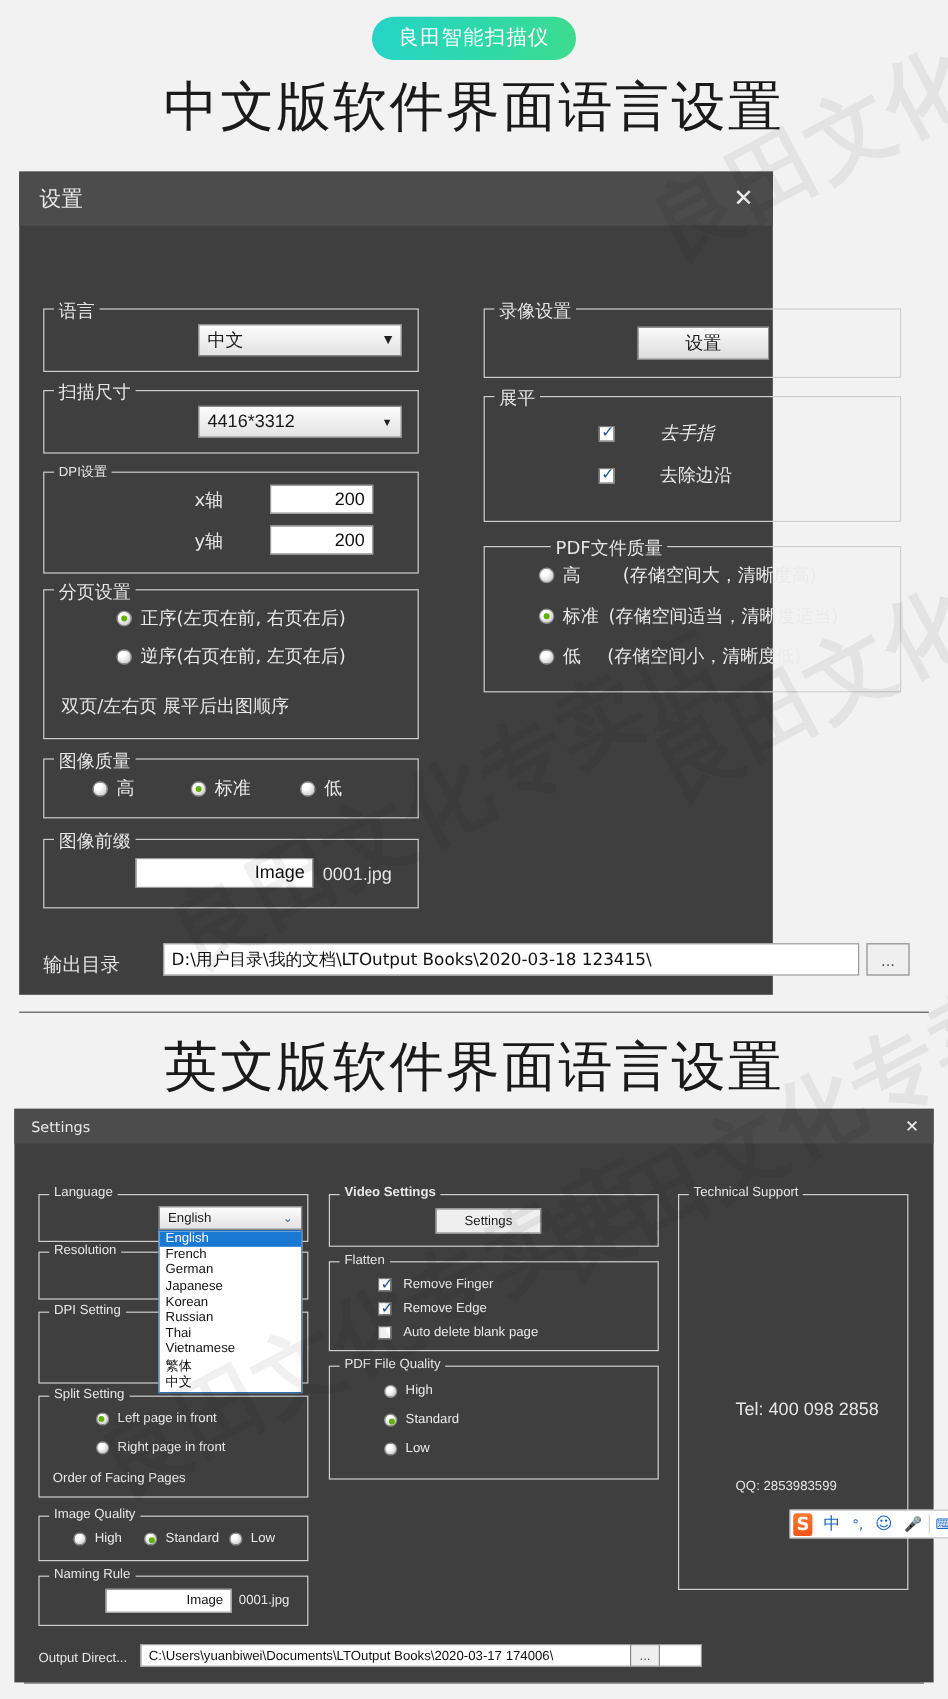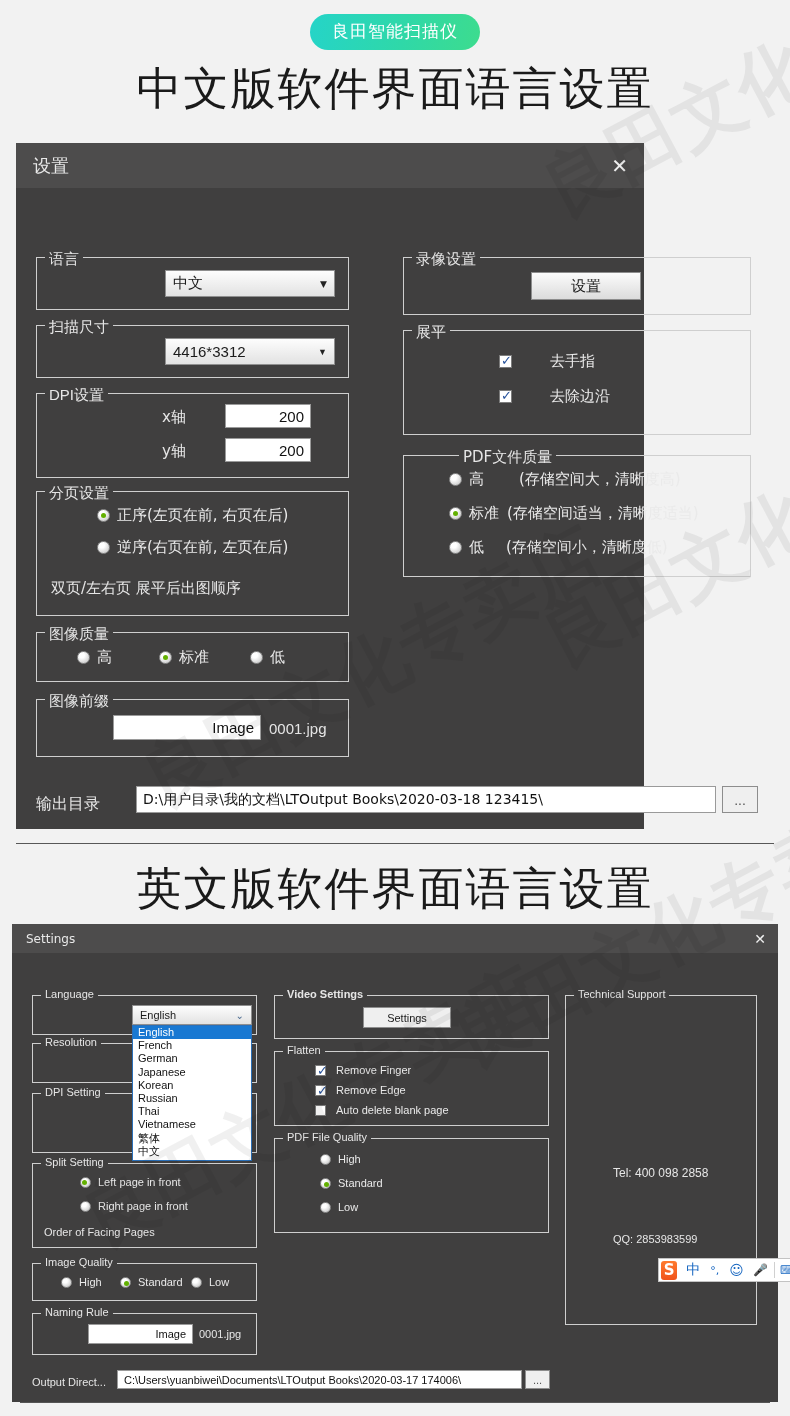--- a/index.html
+++ b/index.html
@@ -171,21 +171,21 @@
 
       <div class="grp" style="left:20px; top:137px; width:313px; height:53px;">
         <span class="grp-label zhfont" style="font-size:15px;">扫描尺寸</span>
         <div class="combo" style="left:128px; top:12px; width:170px; height:27px; font-size:15px;">
           <span class="cb-val">4416*3312</span>
           <span class="cb-arrow">▼</span>
         </div>
       </div>
 
       <div class="grp" style="left:20px; top:205px; width:313px; height:85px;">
-        <span class="grp-label" style="font-size:15px;">DPI设置</span>
+        <span class="grp-label" style="font-size:11px;">DPI设置</span>
         <span class="lbl zhfont" style="left:125px; top:14px; font-size:15px;">x轴</span>
         <div class="txtbox" style="left:188px; top:10px; width:86px; height:24px; font-size:15px;">
           <span>200</span>
         </div>
         <span class="lbl zhfont" style="left:125px; top:48px; font-size:15px;">y轴</span>
         <div class="txtbox" style="left:188px; top:44px; width:86px; height:24px; font-size:15px;">
           <span>200</span>
         </div>
       </div>
 
@@ -230,21 +230,21 @@
         <span class="grp-label zhfont" style="font-size:15px;">录像设置</span>
         <div class="btn zhfont" style="left:127px; top:14px; width:110px; height:28px; font-size:15px;">
           <span>设置</span>
         </div>
       </div>
 
       <div class="grp" style="left:387px; top:142px; width:348px; height:105px;">
         <span class="grp-label zhfont" style="font-size:15px;">展平</span>
         <div class="chk-row" style="left:95px; top:21px; font-size:15px;">
           <span class="ck on"></span>
-          <span class="cl zhfont" style="margin-left:28px;">去手指</span>
+          <span class="cl zhfont" style="margin-left:28px;font-style:italic;">去手指</span>
         </div>
         <div class="chk-row" style="left:95px; top:56px; font-size:15px;">
           <span class="ck on"></span>
           <span class="cl zhfont" style="margin-left:28px;">去除边沿</span>
         </div>
       </div>
 
       <div class="grp" style="left:387px; top:267px; width:348px; height:122px;">
         <span class="grp-label zhfont" style="font-size:15px;margin-left:47px;">PDF文件质量</span>
         <div class="radio-row" style="left:45px; top:14px; font-size:15px;">
@@ -386,26 +386,26 @@
           <span class="rl">Standard</span>
         </div>
         <div class="radio-row" style="left:45px; top:62px; font-size:11px;">
           <span class="rd" style="width:11px;height:11px;"></span>
           <span class="rl">Low</span>
         </div>
       </div>
 
       <div class="grp" style="left:553px; top:42px; width:192px; height:330px;">
         <span class="grp-label" style="font-size:11px;">Technical Support</span>
-        <span class="lbl" style="left:47px; top:170px; font-size:12px;">Tel: 400 098 2858</span>
+        <span class="lbl" style="left:47px; top:170px; font-size:15px;">Tel: 400 098 2858</span>
         <span class="lbl" style="left:47px; top:189px; font-size:11px;margin-top:48px;">QQ: 2853983599</span>
       </div>
 
       <span class="lbl" style="left:20px; top:423px; font-size:11px;">Output Direct...</span>
-      <div class="txtbox left" style="left:105px; top:417px; width:405px; height:19px; font-size:11px;">
+      <div class="txtbox left" style="left:105px; top:417px; width:468px; height:19px; font-size:11px;">
         <span>C:\Users\yuanbiwei\Documents\LTOutput Books\2020-03-17 174006\</span>
       </div>
       <div class="btn flat" style="left:513px; top:417px; width:25px; height:19px; font-size:11px; color:#555;">
         <span>...</span>
       </div>
 
       <div style="position:absolute; left:8px; top:449px; width:750px; height:1px; background:#555;"></div>
     </div>
 
     <div class="ime" style="left:646px; top:334px; width:145px; height:24px;">

